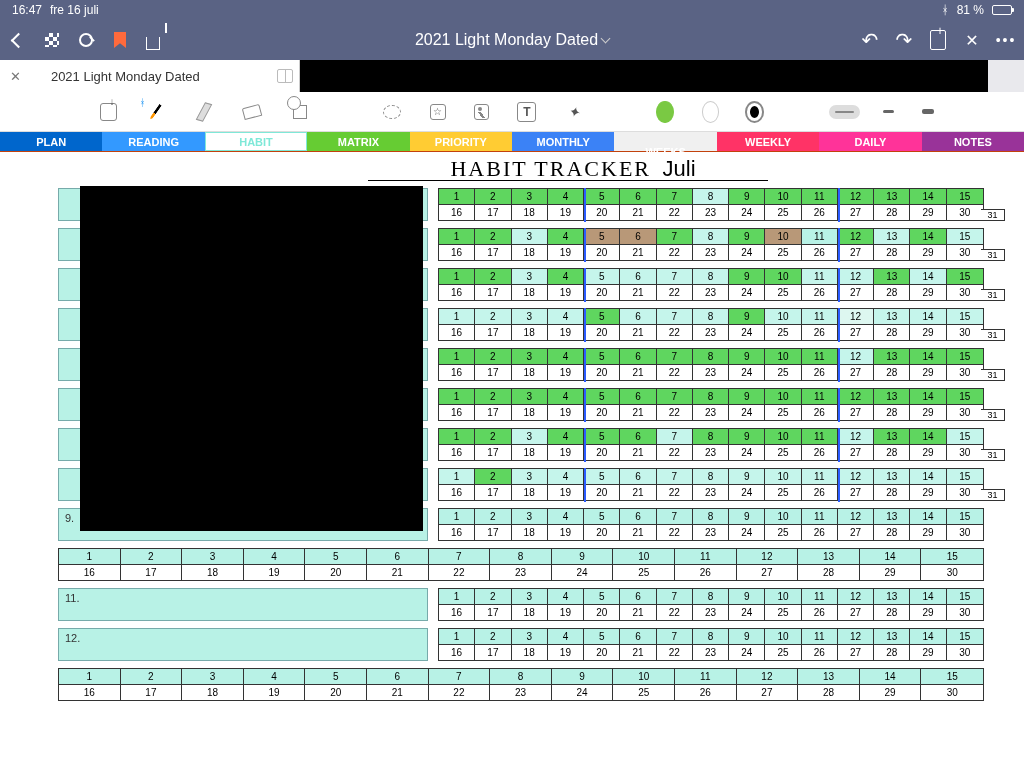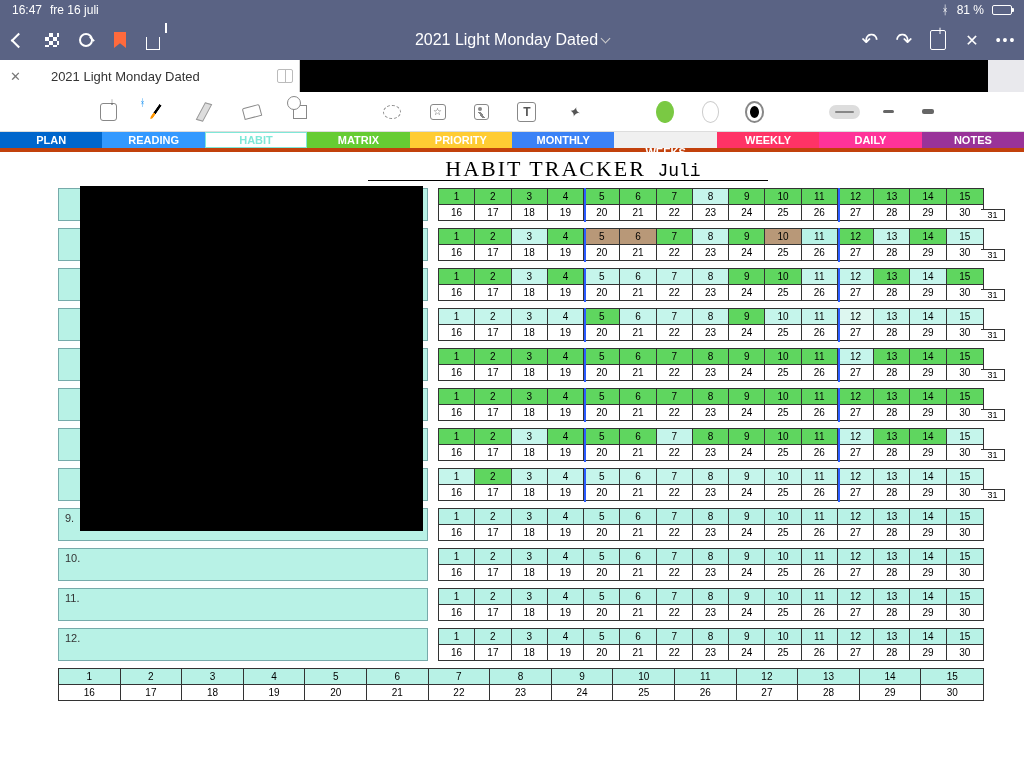--- a/index.html
+++ b/index.html
@@ -58,37 +58,37 @@
   .swatch { width:22px; height:22px; border-radius:50%; border:1px solid #ccc;}
   .swatch.green { background:#7AC943; border-color:#7AC943;}
   .swatch.white { background:#fff; }
   .swatch.black { background:#000; border:3px solid #fff; outline:2px solid #888; width:18px; height:18px;}
   .thick { height:4px; border-radius:2px; background:#666; display:block;}
   .thick.sel { width:22px; background:#888; outline:6px solid #ddd; outline-offset:-1px; padding:0 2px; box-sizing:content-box;}
   .thick.t1 { width:14px; height:3px;}
   .thick.t2 { width:16px; height:5px;}
   .colgap { width:20px; }
   
-  .navtabs { display:flex; height:20px; font-size:11px; font-weight:bold; color:#fff; border-bottom:4px solid #c2410c;}
+  .navtabs { display:flex; height:20px; font-size:11px; font-weight:bold; color:#fff; border-bottom:1px solid #c2410c;}
   .navtabs > div { flex:1; display:flex; align-items:center; justify-content:center; }
   .nt-plan { background:#0066CC; }
   .nt-reading { background:#3399FF; }
   .nt-habit { background:#fff; color:#7FE8D8; outline:1px solid #7FE8D8; outline-offset:-1px;}
   .nt-matrix { background:#66CC33; }
   .nt-priority { background:#FFCC33; }
   .nt-monthly { background:#3b82f6; }
   .nt-weeks { background:#FF6666;margin-top:20px; }
   .nt-weekly { background:#FF3366; }
   .nt-daily { background:#FF3399; }
   .nt-notes { background:#993399; }
   
   .page { background:#fff; padding:2px 40px 0 58px; position:relative; height: calc(768px - 20px - 40px - 32px - 40px - 20px); overflow:hidden;}
   .page-title { text-align:center; font-size:22px; font-family: Georgia, serif; letter-spacing:2px; padding:2px 0 0 100px; position:relative;}
   .page-title .line { position:absolute; width:400px; border-bottom:1px solid #000; left:310px; top:26px;}
-  .page-title .month { font-family: Liberation Mono, monospace; font-size:18px; position:relative; left:4px; letter-spacing:0;text-align:center;}
+  .page-title .month { font-family: Liberation Sans, sans-serif; font-size:22px; position:relative; left:4px; letter-spacing:0;text-align:center;}
   .rows { margin-top:6px; }
   .row { display:flex; gap:10px; margin-bottom:7px; position:relative; height:33px;}
   .habit-label { width:370px; background:#B8F2E6; border:1px solid #7aa; display:flex; align-items:flex-start; padding:3px 6px; font-size:11px; color:#333; position:relative;}
   .redacted .habit-label { padding:0;}
   .black-box { position:absolute; background:#000; z-index:5; left:80px; top:2px; width:343px; height:345px; }
   .grid { flex:1; display:grid; grid-template-columns: repeat(15, 1fr); border:1px solid #333; font-size:10px; position:relative;}
   .grid .cell { border-right:1px solid #333; border-bottom:1px solid #333; text-align:center; line-height:15.5px; height:16px; background:#fff;}
   .grid .cell:nth-child(15n) { border-right:none; }
   .grid .top { background:#B8F2E6; }
   .c-green { background:#5FD65F !important; }
@@ -521,21 +521,20 @@
           <div class="cell">24</div>
           <div class="cell">25</div>
           <div class="cell">26</div>
           <div class="cell">27</div>
           <div class="cell">28</div>
           <div class="cell">29</div>
           <div class="cell">30</div>
         </div>
       </div>
       <div class="row">
-        <div class="habit-label">10.</div>
         <div class="grid">
           <div class="cell top">1</div>
           <div class="cell top">2</div>
           <div class="cell top">3</div>
           <div class="cell top">4</div>
           <div class="cell top">5</div>
           <div class="cell top">6</div>
           <div class="cell top">7</div>
           <div class="cell top">8</div>
           <div class="cell top">9</div>

